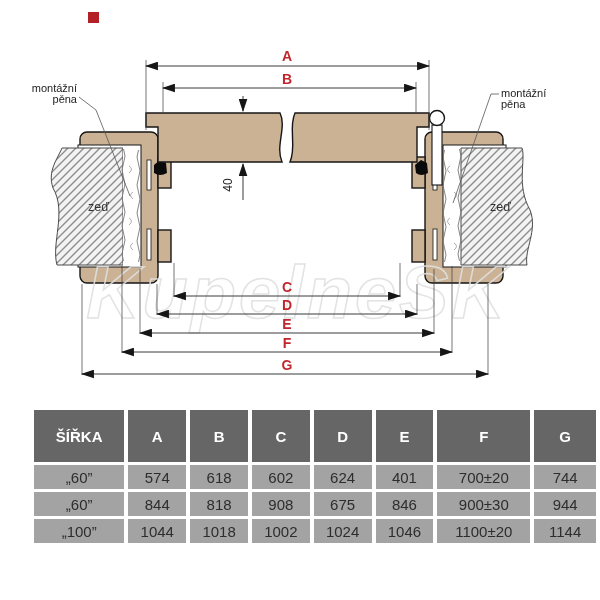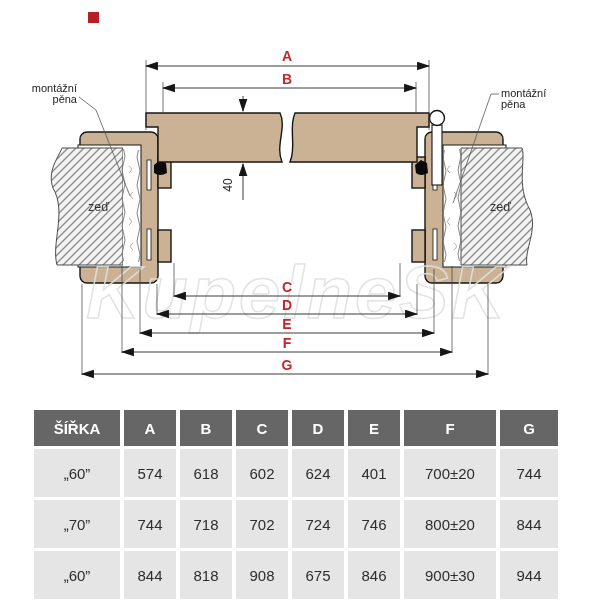--- a/index.html
+++ b/index.html
@@ -20,23 +20,23 @@
   .ext{stroke:#3a3a3a;stroke-width:.7;}
   .leader{fill:none;stroke:#555;stroke-width:.8;}
   .dimlabel{fill:#c0272d;font-size:14px;font-weight:bold;text-anchor:middle;}
   .smalllabel{fill:#222;font-size:11px;}
   .walllabel{fill:#333;font-size:12.5px;}
   .thicklabel{fill:#222;font-size:12px;text-anchor:middle;}
   .wm{fill:none;stroke:#e0e0e0;stroke-width:1.5;font-size:74px;font-weight:bold;font-style:italic;
     letter-spacing:3px;text-anchor:middle;opacity:.9;}
   table.size-table{border-collapse:separate;border-spacing:4px 3px;margin:2px 0 0 30px;}
   table.size-table th{background:#666;color:#fff;font-size:15px;font-weight:bold;height:36px;
+    text-align:center;padding:8px;}
+  table.size-table td{background:#a3a3a3;color:#2d2d2d;font-size:15px;height:24px;
     text-align:center;padding:0;}
-  table.size-table td{background:#e5e5e5;color:#2d2d2d;font-size:15px;height:24px;
-    text-align:center;padding:12px;}
   .c0{width:86px;} .cn{width:52px;} .cf{width:92px;} .cg{width:58px;}
 </style>
 </head>
 <body>
 
 <div class="page">
 
   <div class="title-row">
     <div class="title-bullet"></div>
   </div>
@@ -158,35 +158,35 @@
         <td>„60”</td>
         <td>574</td>
         <td>618</td>
         <td>602</td>
         <td>624</td>
         <td>401</td>
         <td>700±20</td>
         <td>744</td>
       </tr>
       <tr>
-        <td>„70”</td>
-        <td>744</td>
-        <td>718</td>
-        <td>702</td>
-        <td>724</td>
-        <td>746</td>
-        <td>800±20</td>
-        <td>844</td>
-      </tr>
-      <tr>
         <td>„60”</td>
         <td>844</td>
         <td>818</td>
         <td>908</td>
         <td>675</td>
         <td>846</td>
         <td>900±30</td>
         <td>944</td>
       </tr>
+      <tr>
+        <td>„100”</td>
+        <td>1044</td>
+        <td>1018</td>
+        <td>1002</td>
+        <td>1024</td>
+        <td>1046</td>
+        <td>1100±20</td>
+        <td>1144</td>
+      </tr>
     </tbody>
   </table>
 
 </div>
 
 </body></html>

